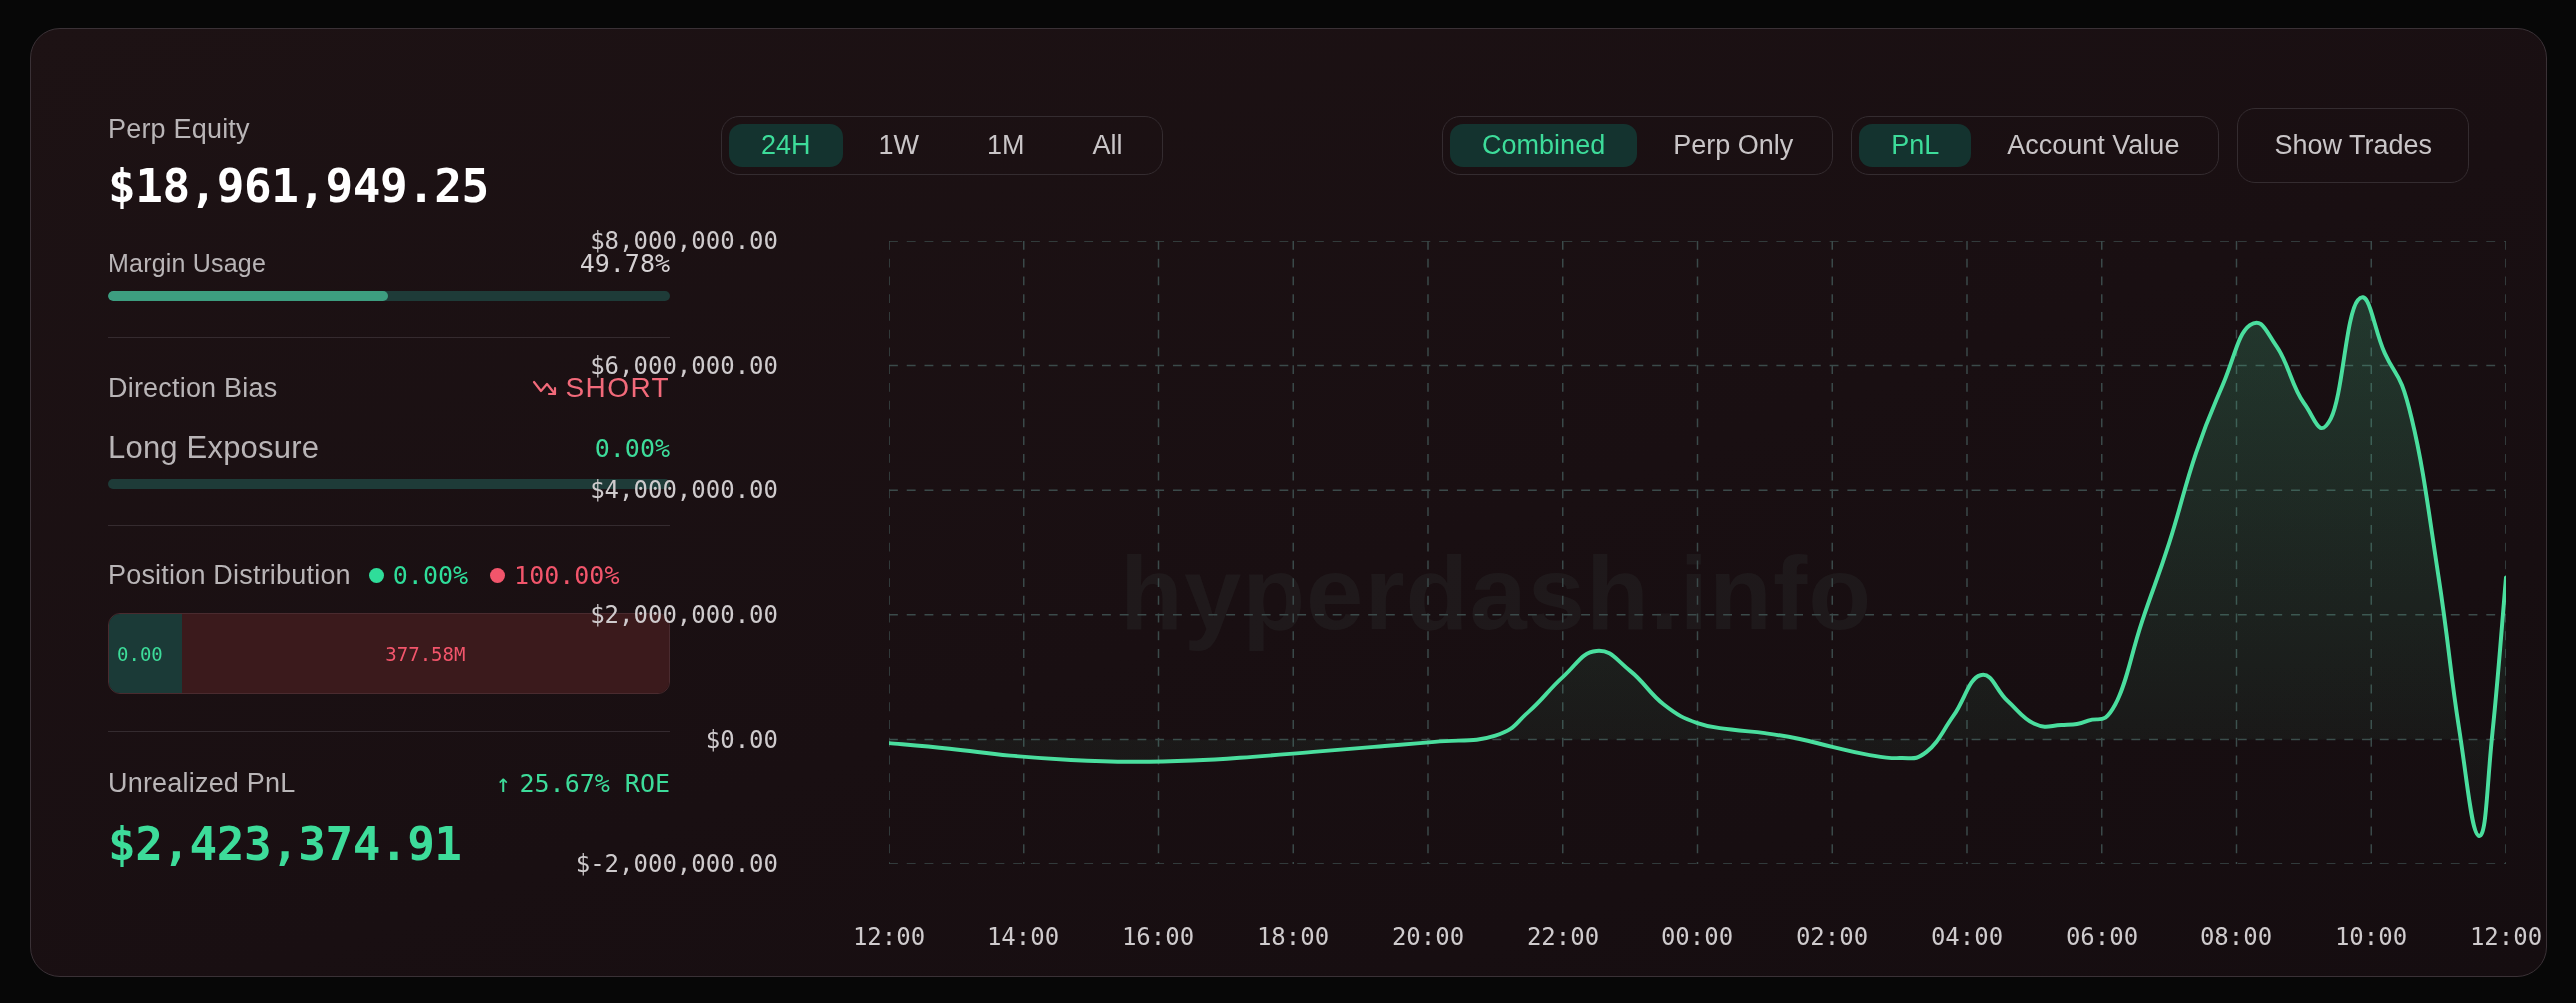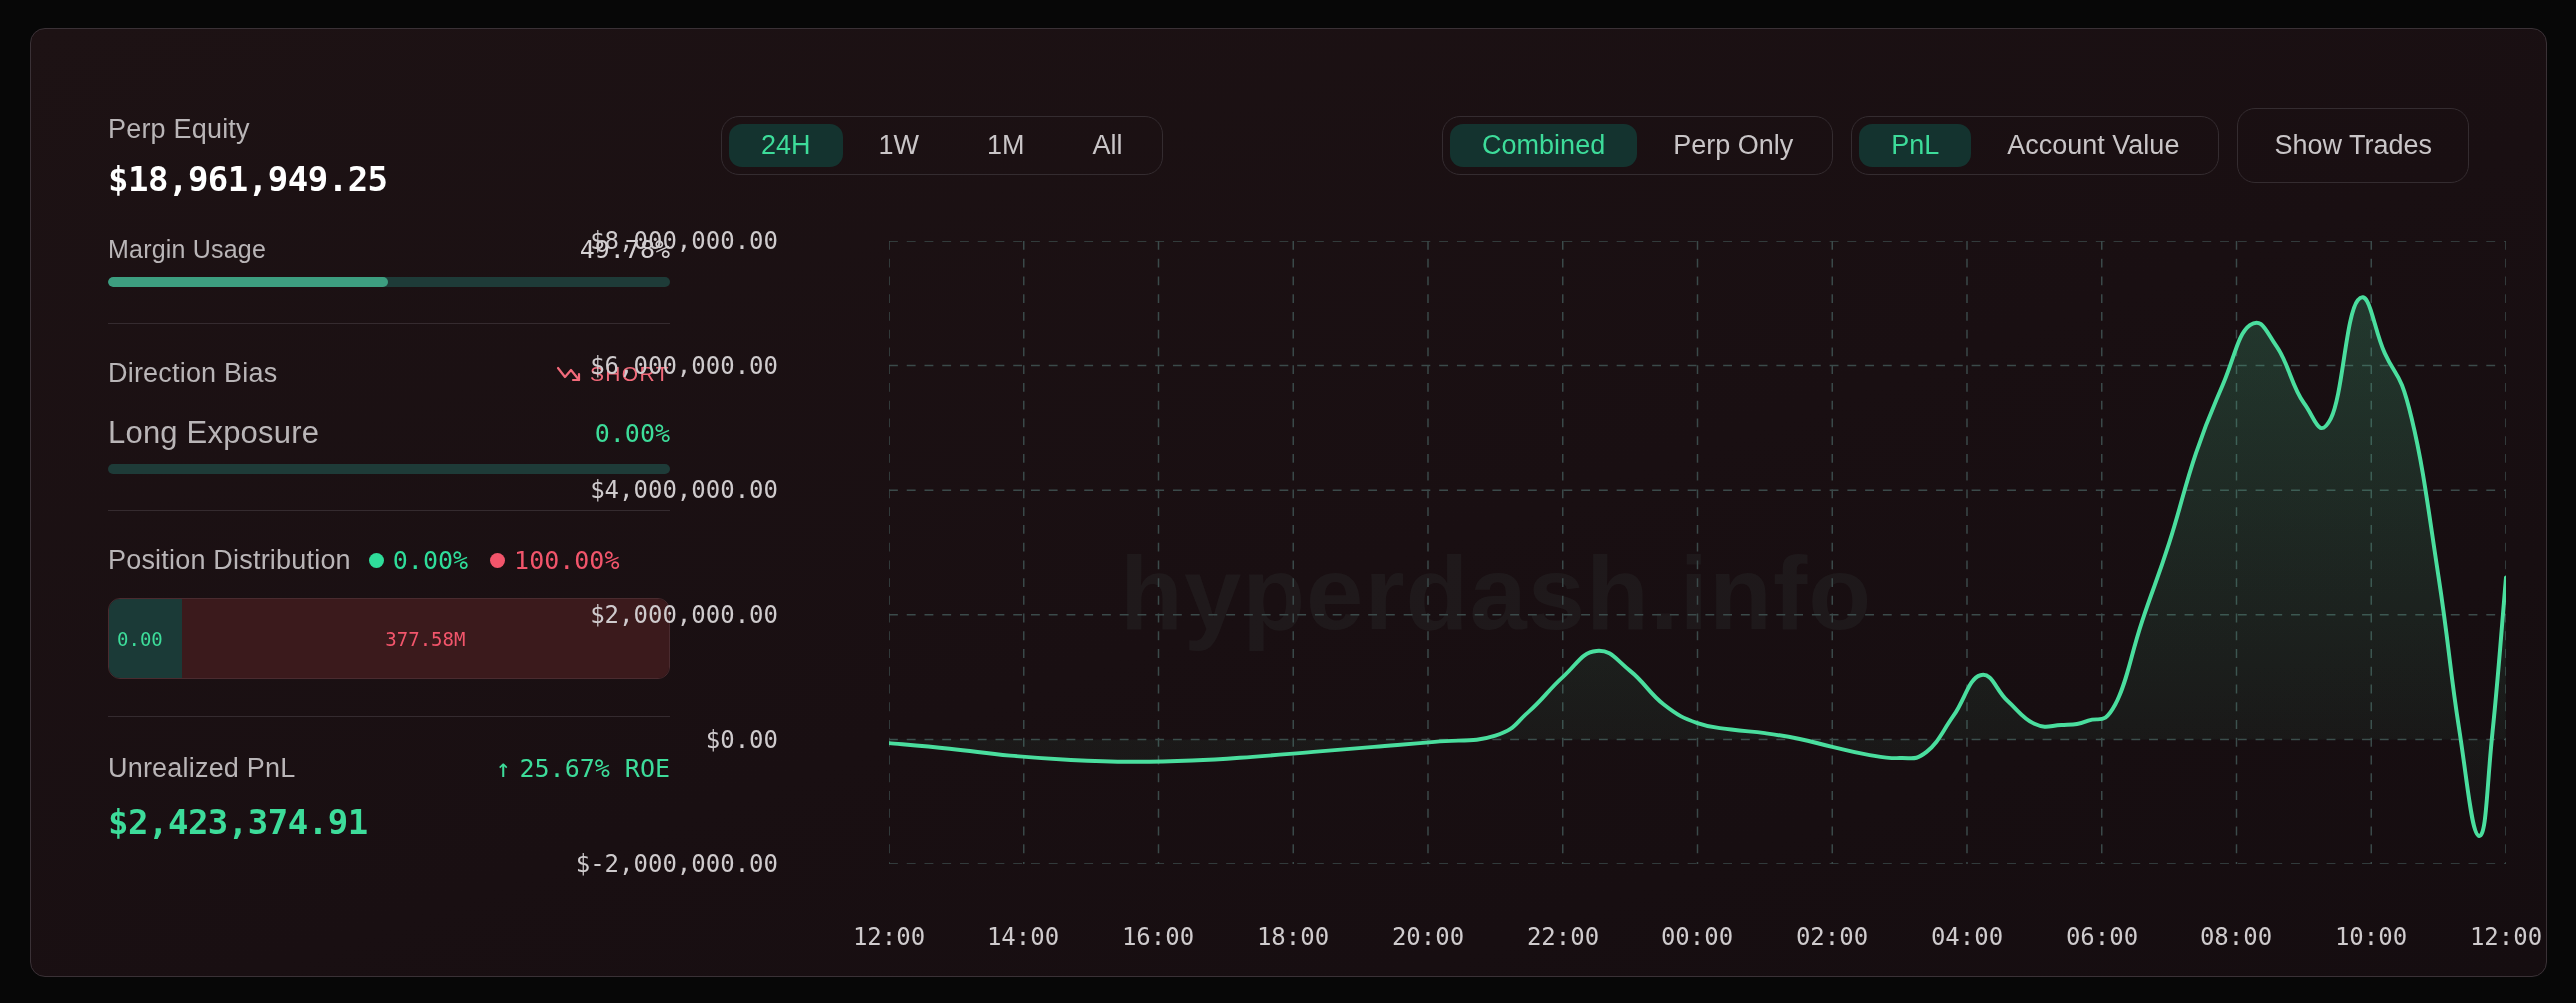--- a/index.html
+++ b/index.html
@@ -9,42 +9,42 @@
     font-family: "Liberation Sans", sans-serif;
     overflow: hidden;
   }
 
   #card {
     position: absolute;
     left: 30px; top: 28px;
     width: 2517px; height: 949px;
     background: linear-gradient(160deg, #1d1214 0%, #190f12 55%, #150d10 100%);
     border: 1px solid #3a3136;
-    border-radius: 15px;
+    border-radius: 30px;
     overflow: hidden;
   }
 
   
   #sidebar {
     position: absolute;
     left: 77px; top: 85px;
     width: 562px;
   }
   .s-row {
     display: flex; align-items: center; justify-content: space-between;
   }
   .s-label {
     color: #b9b5b7;
     font-size: 27px;
     letter-spacing: 0.2px;
   }
   .s-big {
     color: #ffffff;
     font-family: "DejaVu Sans Mono", monospace;
-    font-size: 34px;
+    font-size: 46px;
     font-weight: bold;
     letter-spacing: -0.5px;
   }
   .s-big.green { color: #3ddc9a; }
   .s-sub {
     color: #d5d1d3;
     font-family: "DejaVu Sans Mono", monospace;
     font-size: 25px;
   }
   .s-sub.green { color: #3ddc9a; }
@@ -63,21 +63,21 @@
 
   .divider {
     height: 1px;
     background: #4a4247;
     opacity: .55;
   }
 
   .bias-val {
     display: flex; align-items: center; gap: 4px;
     color: #f26a7a;
-    font-size: 21px;
+    font-size: 28px;
     letter-spacing: 1.4px;
   }
 
   .pd-head {
     display: flex; align-items: center; gap: 18px;
   }
   .pd-stats { display: flex; align-items: center; gap: 22px; }
   .pd-stat { display: flex; align-items: center; gap: 9px;
              font-family: "DejaVu Sans Mono", monospace; font-size: 25px; }
   .dot { width: 15px; height: 15px; border-radius: 50%; display: inline-block; }

